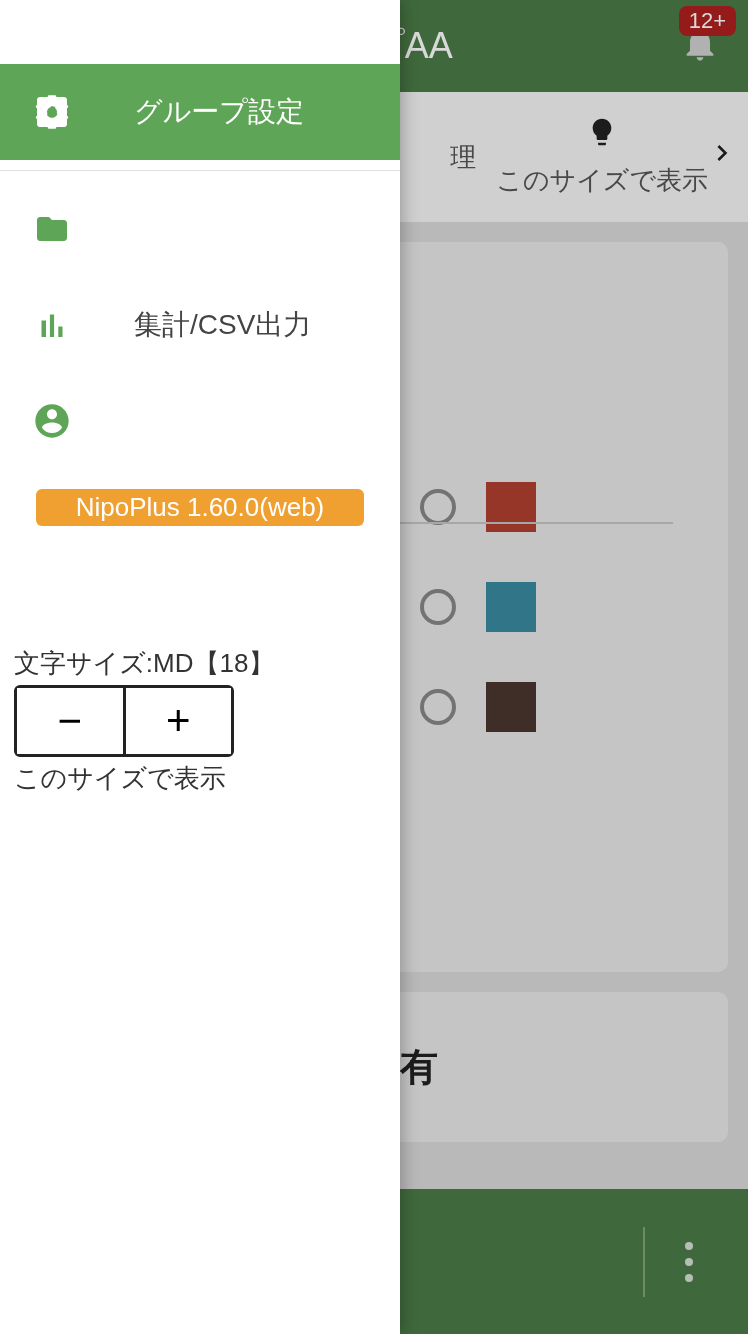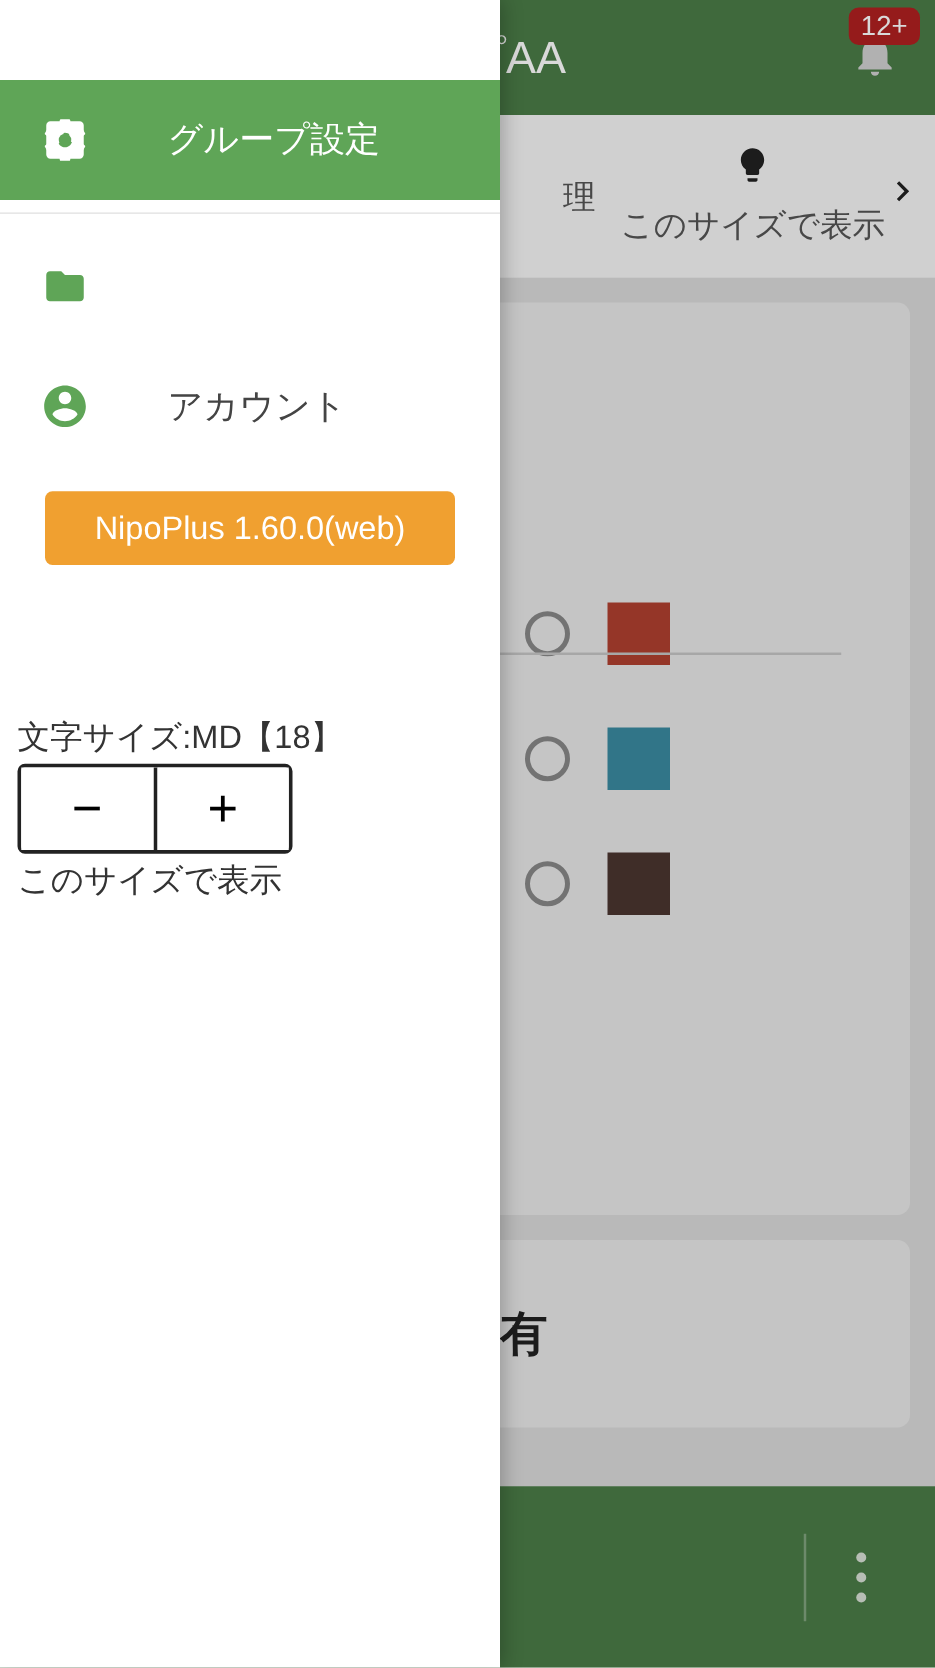--- a/index.html
+++ b/index.html
@@ -231,21 +231,21 @@
       height: 1px;
       background: #e0e0e0;
       margin: 10px 0;
     }
 
     .version-badge {
       margin: 20px 36px 0;
       background: #f0a030;
       color: #fff;
       font-size: 26px;
-      padding: 14px 20px;
+      padding: 3px 20px;
       border-radius: 6px;
       text-align: center;
     }
 
     .font-size-section {
       margin-top: 120px;
       padding: 0 14px;
     }
 
     .fs-label {
@@ -365,28 +365,35 @@
 
 
   <div class="drawer-item">
     <span class="drawer-icon">
       <svg width="40" height="36" viewBox="0 0 24 24" fill="#5fa557">
           <path d="M10 4H4c-1.1 0-2 .9-2 2v12c0 1.1.9 2 2 2h16c1.1 0 2-.9 2-2V8c0-1.1-.9-2-2-2h-8l-2-2z"></path>
         </svg>
     </span>
   </div>
 
+  <div class="drawer-item">
+    <span class="drawer-icon">
+      <svg width="36" height="36" viewBox="0 0 24 24" fill="#5fa557">
+          <path d="M5 9h3v11H5zm5.6-4h2.8v15h-2.8zm5.6 8H19v7h-2.8z"></path>
+        </svg>
+    </span>
+    <span class="drawer-label">集計/CSV出力</span>
+  </div>
 
   <div class="drawer-item">
     <span class="drawer-icon">
       <svg width="40" height="40" viewBox="0 0 24 24" fill="#5fa557">
           <path d="M12 2C6.48 2 2 6.48 2 12s4.48 10 10 10 10-4.48 10-10S17.52 2 12 2zm0 3c1.66 0 3 1.34 3 3s-1.34 3-3 3-3-1.34-3-3 1.34-3 3-3zm0 14.2c-2.5 0-4.71-1.28-6-3.22.03-1.99 4-3.08 6-3.08 1.99 0 5.97 1.09 6 3.08-1.29 1.94-3.5 3.22-6 3.22z"></path>
         </svg>
     </span>
-    <span class="drawer-label">アカウント</span>
   </div>
 
   <div class="version-badge">NipoPlus 1.60.0(web)</div>
 
   <div class="font-size-section">
     <div class="fs-label">文字サイズ:MD【18】</div>
     <div class="stepper">
       <button>−</button>
       <button>+</button>
     </div>

